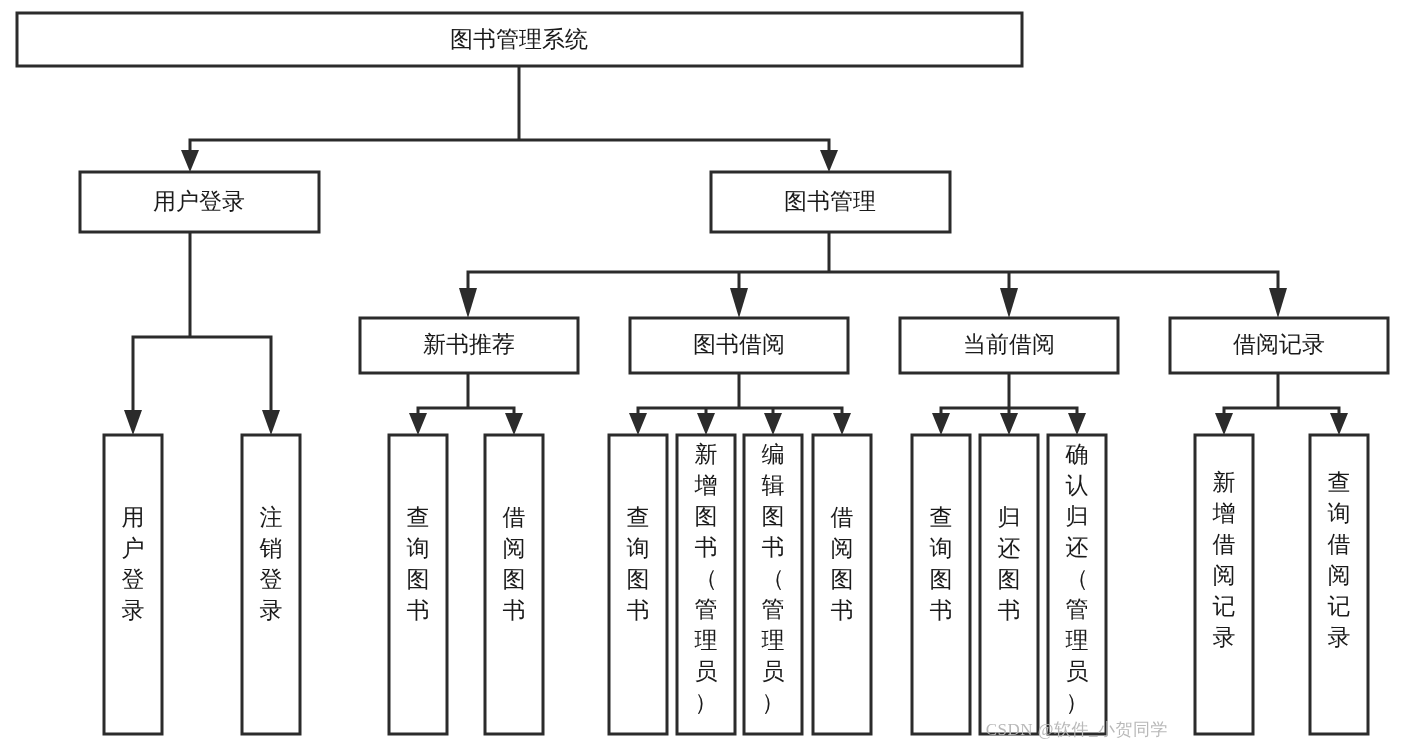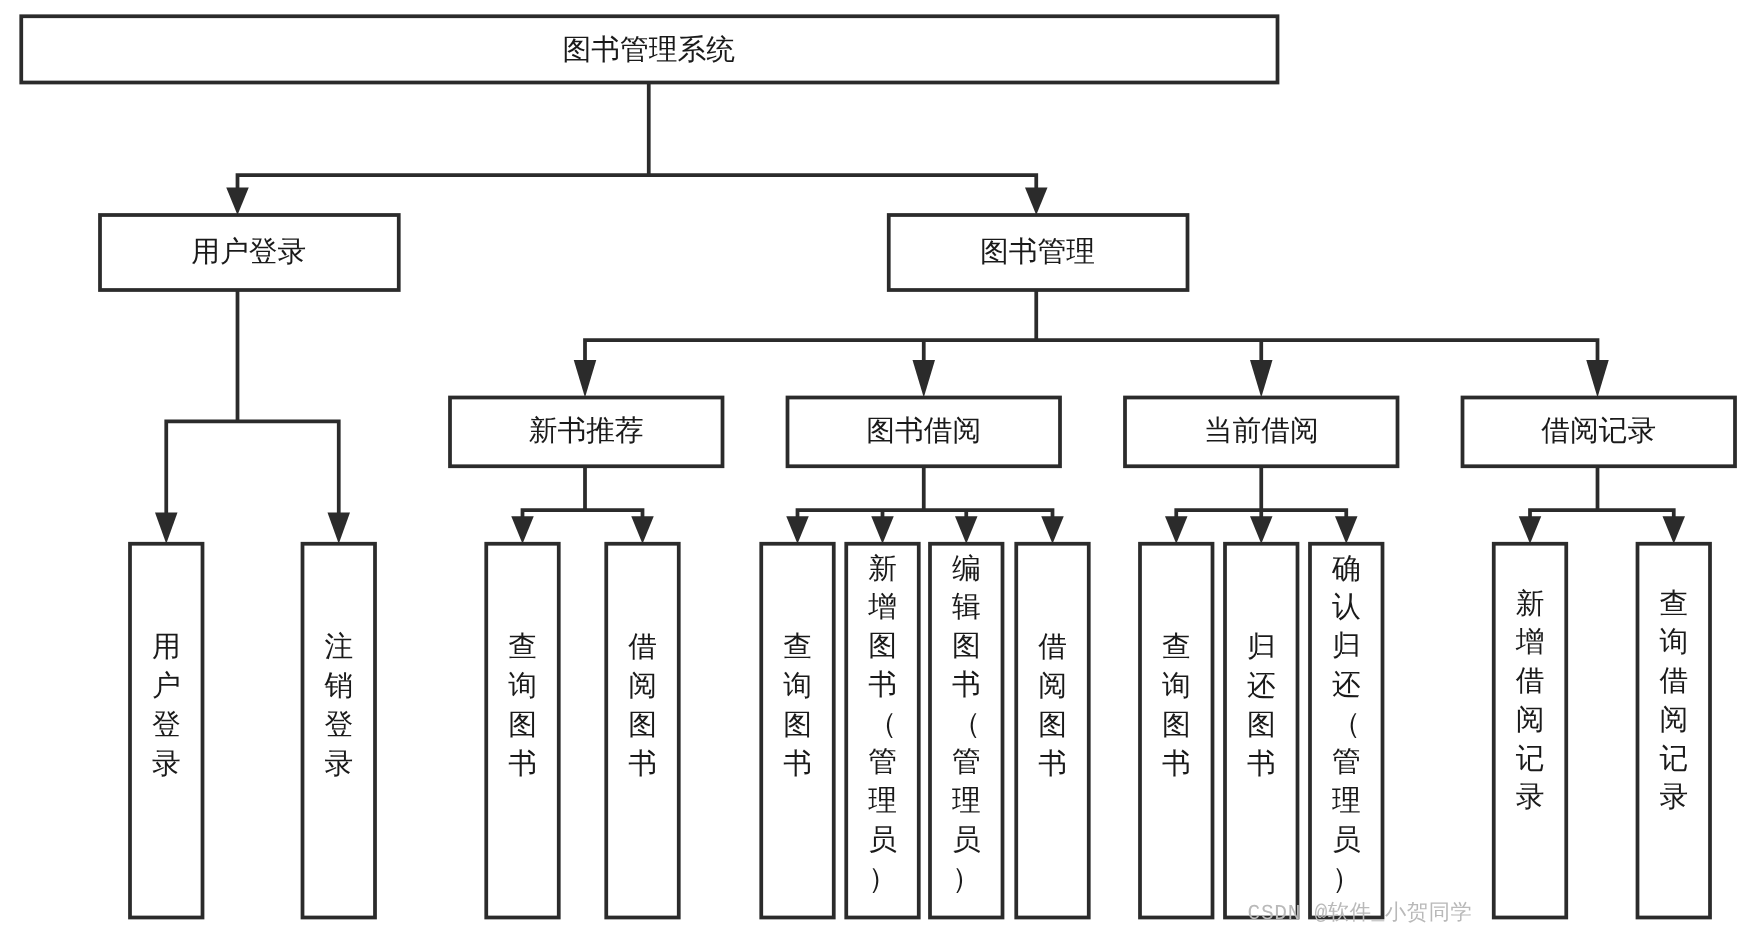--- a/index.html
+++ b/index.html
@@ -44,23 +44,23 @@
     stroke-width: 3;
     fill: none;
     stroke-linecap: square;
   }
   .edge-arrow {
     fill: #2b2b2b;
     stroke: none;
   }
   .watermark {
     position: absolute;
-    right: 8px;
+    right: 18px;
     bottom: 6px;
-    font-family: Liberation Mono, monospace;
+    font-family: Liberation Serif, serif;
     font-size: 17px;
     color: #b9b9b9;
     letter-spacing: 0.5px;
     white-space: nowrap;
     pointer-events: none;
     margin-left: 28px;
   }
 </style>
 </head>
 <body>

